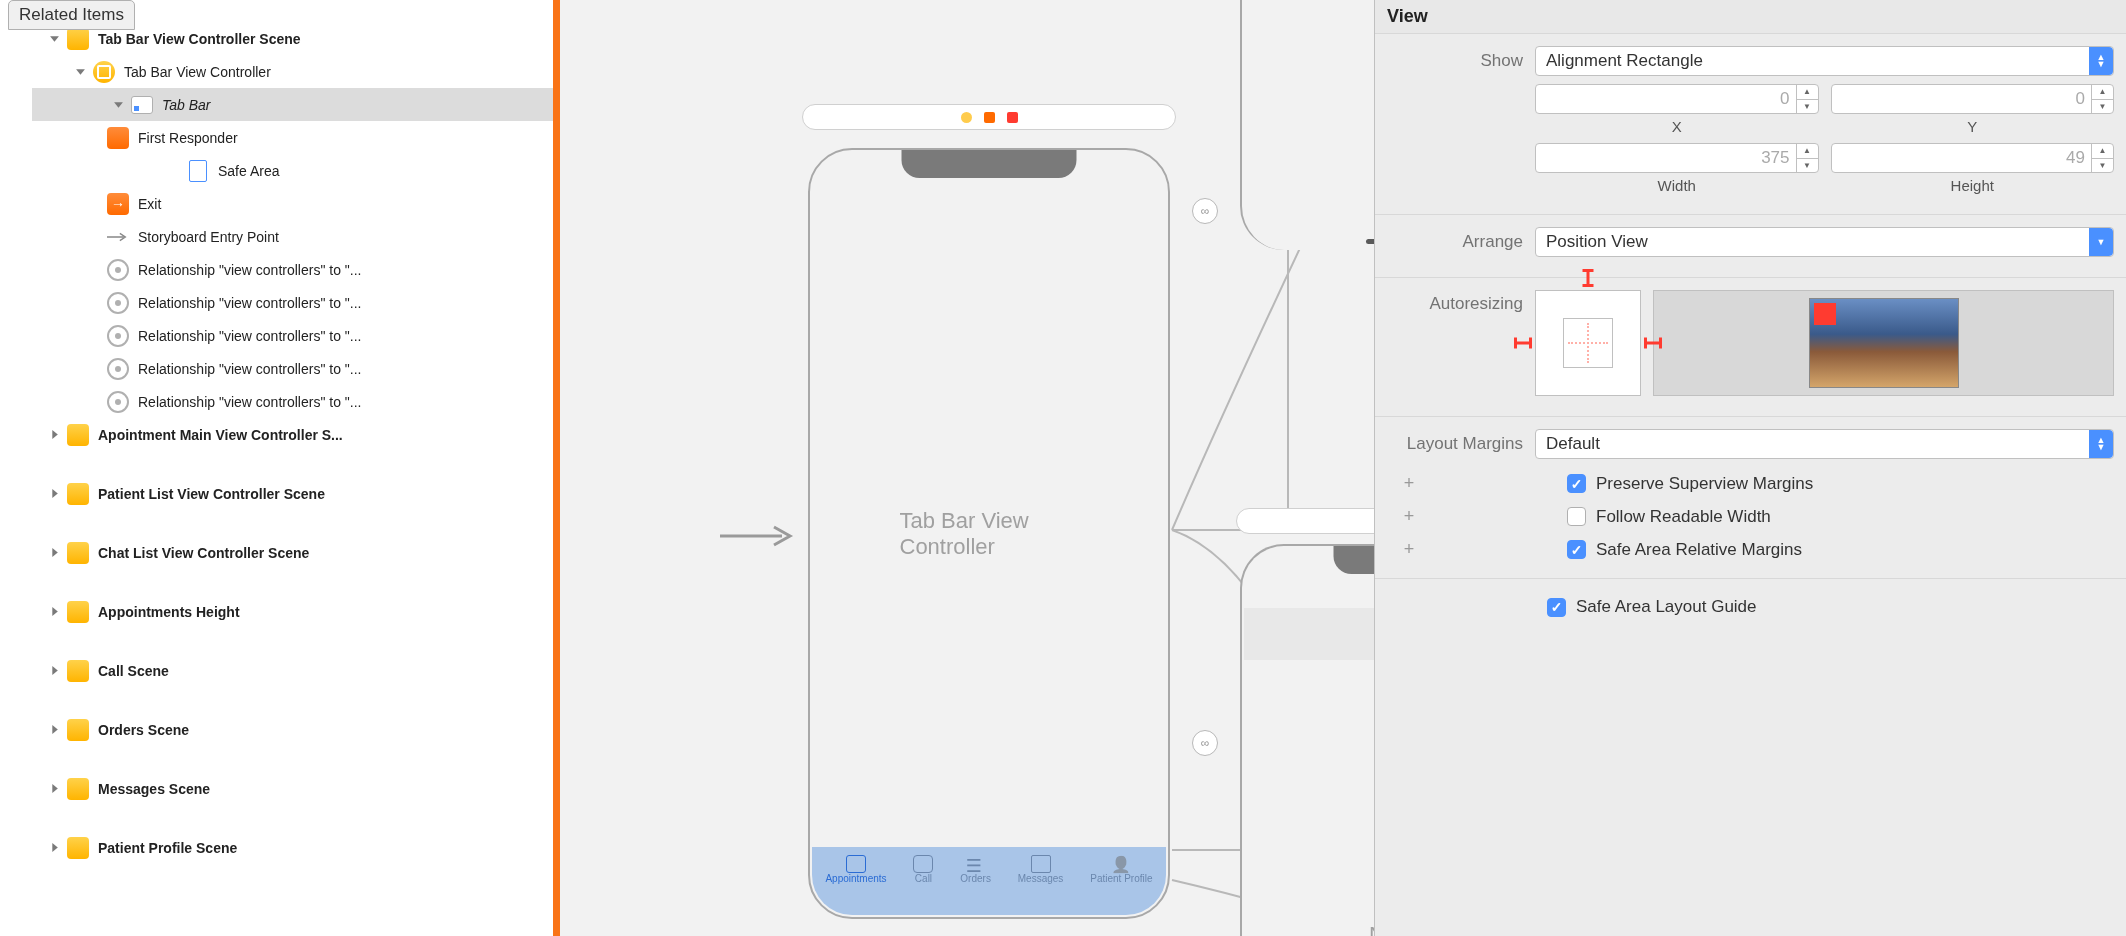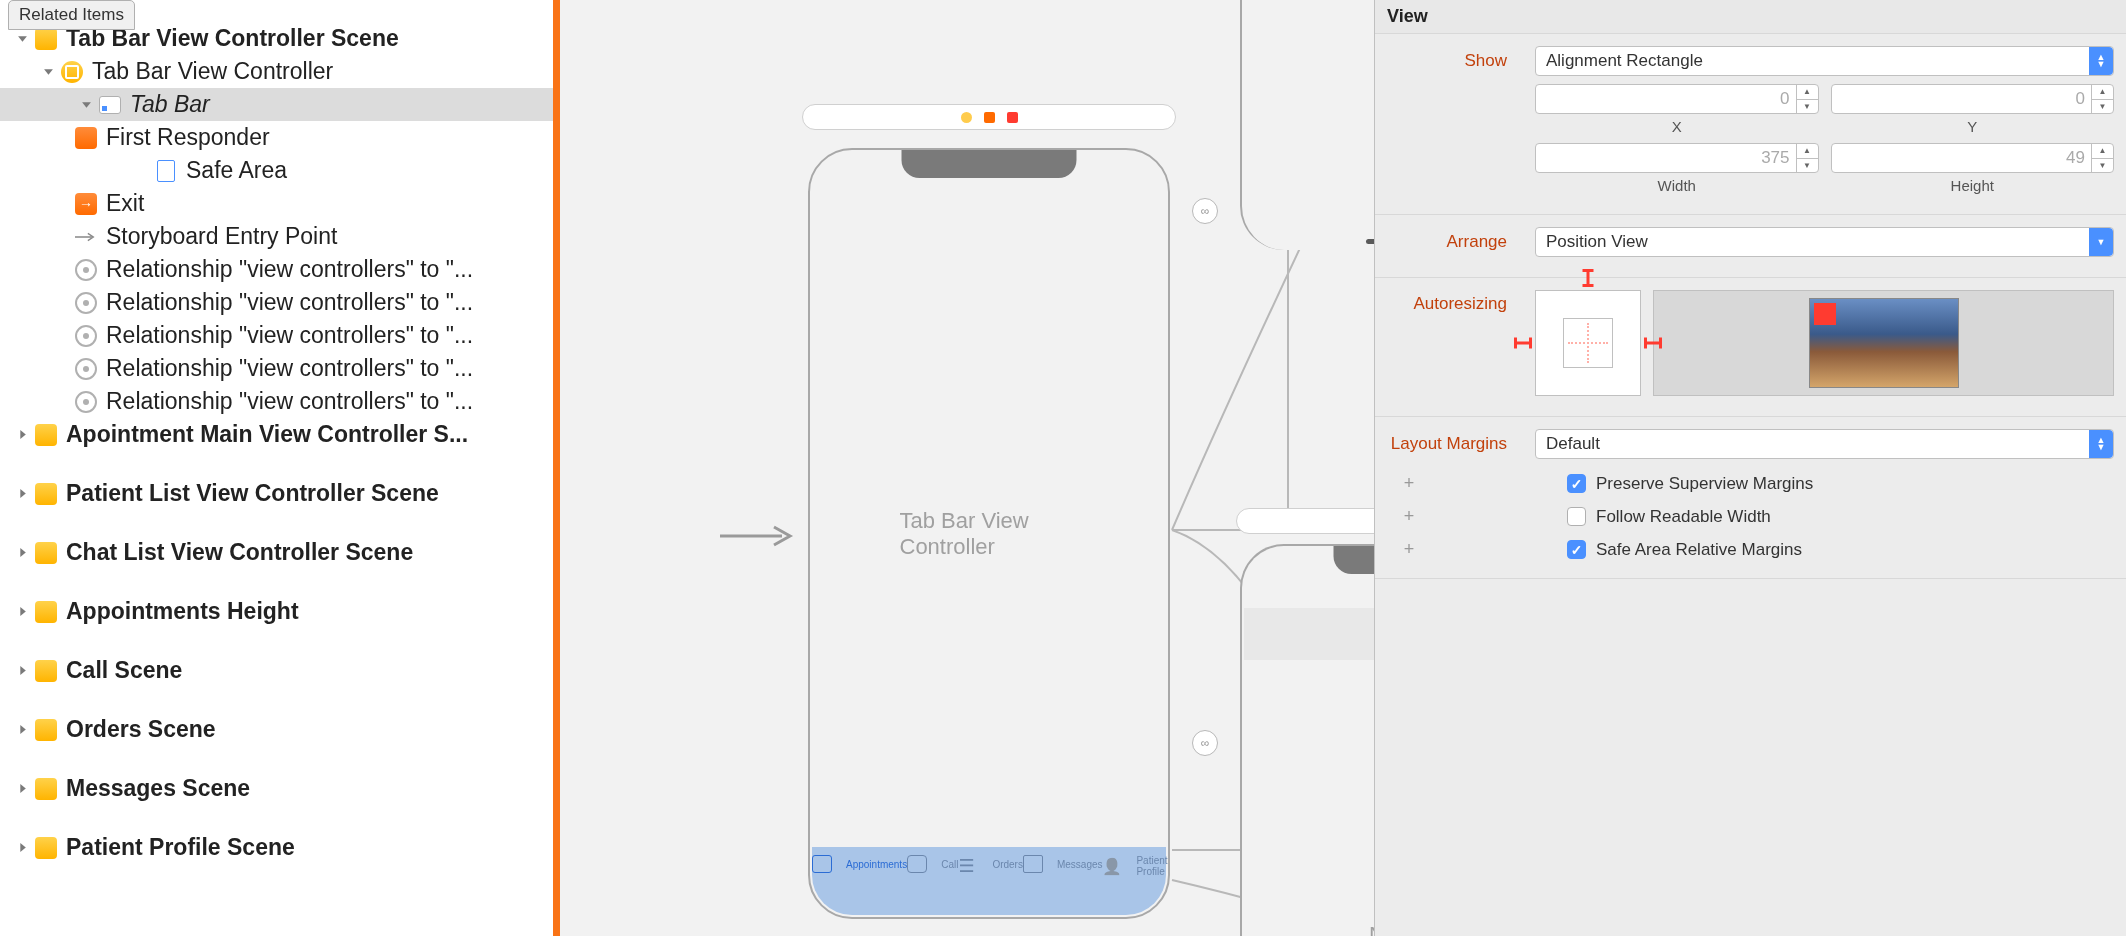--- a/index.html
+++ b/index.html
@@ -2,21 +2,21 @@
 <html><head>
 <meta charset="utf-8">
 <style>
 * { margin: 0; padding: 0; box-sizing: border-box; font-family: -apple-system, BlinkMacSystemFont, "Helvetica Neue", sans-serif; }
 body { background: #f2f2f2; width: 2126px; height: 936px; overflow: hidden; display: flex; }
 
 
 .outline-panel { width: 560px; background: #fff; border-right: 7px solid #f97316; display: flex; flex-direction: column; }
 .related-items-tab { position: absolute; top: 0; left: 8px; background: #f0f0f0; border: 1px solid #b0b0b0; border-radius: 5px 5px 0 0; padding: 4px 10px; font-size: 17px; color: #333; }
 .outline-tree { padding-top: 22px; overflow-y: auto; flex: 1; }
-.tree-row { display: flex; align-items: center; height: 33px; font-size: 23px; color: #222; cursor: default; white-space: nowrap; }
+.tree-row { display: flex; align-items: center; height: 33px; font-size: 14px; color: #222; cursor: default; white-space: nowrap; margin-left: 32px; }
 .tree-row.bold { font-weight: 600; }
 .tree-row.selected { background: #dcdcdc; font-style: italic; }
 .tree-arrow { width: 16px; height: 16px; display: inline-flex; align-items: center; justify-content: center; color: #7a7a7a; margin-right: 4px; }
 .tree-arrow svg { width: 11px; height: 11px; }
 .tree-icon { width: 24px; height: 24px; margin-right: 8px; display: inline-flex; align-items: center; justify-content: center; }
 .indent-0 { padding-left: 14px; }
 .indent-1 { padding-left: 40px; }
 .indent-2 { padding-left: 78px; }
 .indent-3 { padding-left: 116px; }
 .scene-group { margin-top: 26px; }
@@ -43,21 +43,21 @@
 .device-main { left: 248px; top: 148px; width: 362px; height: 771px; }
 .device-title-bar { position: absolute; height: 26px; background: #fff; border: 1px solid #d0d0d0; border-radius: 13px; display:flex;align-items:center;justify-content:center; gap:12px; }
 .title-bar-main { left: 242px; top: 104px; width: 374px; }
 .dot { width:11px; height:11px; border-radius:50%; }
 .dot-y{background:#ffcc4d;}
 .sq-o{width:11px;height:11px;background:#ff6a00;border-radius:2px;}
 .sq-r{width:11px;height:11px;background:#ff3b30;border-radius:2px;}
 .notch { position: absolute; top: 0; left: 50%; transform: translateX(-50%); width: 175px; height: 28px; background: #7a7a7a; border-radius: 0 0 18px 18px; }
 .vc-label { position: absolute; top: 50%; left: 50%; transform: translate(-50%,-50%); font-size: 22px; color: #a0a0a0; }
 .tab-bar { position: absolute; bottom: 2px; left: 2px; right: 2px; height: 68px; background: #a9c5e8; border-radius: 0 0 40px 40px; display: flex; justify-content: space-around; align-items: flex-start; padding-top: 8px; }
-.tab-item { display: flex; align-items: center; gap: 14px; font-size: 10px; color: #6b87ad; }
+.tab-item { display: flex; flex-direction: column; align-items: center; gap: 0; font-size: 10px; color: #6b87ad; }
 .tab-item.active { color: #2b6cd4; }
 .tab-item .ticon { width: 20px; height: 18px; border: 1.5px solid currentColor; border-radius: 3px; }
 .tab-item .ticon.cam{border-radius:4px;position:relative;} 
 .tab-item .ticon.list{border:none;} .tab-item .ticon.list::before{content:"☰";font-size:18px;}
 .tab-item .ticon.env{border-radius:2px;} .tab-item .ticon.prof{border:none;} .tab-item .ticon.prof::before{content:"👤";filter:grayscale(1) opacity(0.5);font-size:16px;}
 
 .device-top-right { position: absolute; left: 680px; top: -10px; width: 362px; height: 260px; border: 2px solid #a8a8a8; border-bottom:none; border-radius: 0 0 44px 44px; background: #f2f2f2; }
 .device-top-right .tab-bar2 { position:absolute; bottom: 12px; left:8px; right:8px; height: 70px; display:flex; flex-direction:column; align-items:center; justify-content:center; }
 .home-ind { position:absolute; bottom:6px; left:50%; transform:translateX(-50%); width:110px; height:5px; background:#5a5a5a; border-radius:3px; }
 
@@ -68,21 +68,21 @@
 
 .entry-arrow { position:absolute; left: 160px; top: 524px; }
 .entry-arrow svg { width: 78px; height: 24px; color: #9a9a9a; }
 .seg-badge { position:absolute; width:26px; height:26px; background:#fff; border:1px solid #b8b8b8; border-radius:13px; display:flex;align-items:center;justify-content:center; color:#999; font-size:12px; }
 
 
 .inspector { width: 752px; background: #ececec; border-left: 1px solid #c0c0c0; font-size: 17px; color: #333; }
 .insp-header { padding: 6px 12px; font-weight: 600; font-size: 18px; color: #222; background:#e8e8e8; border-bottom:1px solid #d8d8d8;}
 .insp-section { padding: 12px 0; border-bottom: 1px solid #d8d8d8; }
 .insp-row { display: flex; align-items: center; margin-bottom: 8px; padding: 0 12px; }
-.insp-label { width: 148px; text-align: right; padding-right: 28px; color: #c2410c; }
+.insp-label { width: 148px; text-align: right; padding-right: 12px; color: #737373; }
 .insp-control { flex: 1; display: flex; gap: 12px; }
 .dropdown { flex: 1; height: 30px; background: #fff; border: 1px solid #c0c0c0; border-radius: 4px; display: flex; align-items: center; padding: 0 10px; position: relative; }
 .dropdown .dd-arrow { position: absolute; right: 0; top:0; bottom:0; width: 24px; background: #4a90ff; border-radius: 0 4px 4px 0; display:flex;align-items:center;justify-content:center; }
 .dd-arrow::after { content:""; display:flex; flex-direction:column; gap:2px; }
 .dd-chev{color:#fff;font-size:9px;line-height:7px;}
 .num-field { flex: 1; display:flex; flex-direction:column; align-items:center; }
 .num-input { width: 100%; height: 30px; background:#fff; border:1px solid #c0c0c0; border-radius:4px; display:flex; align-items:center; justify-content:flex-end; padding-right: 28px; position:relative; color:#aaa; }
 .stepper { position:absolute; right:0; top:0; bottom:0; width:22px; border-left:1px solid #c0c0c0; display:flex; flex-direction:column; }
 .stepper div{flex:1;display:flex;align-items:center;justify-content:center;font-size:8px;color:#666;}
 .stepper div:first-child{border-bottom:1px solid #c0c0c0;}
@@ -502,13 +502,19 @@
         <span>Follow Readable Width</span>
       </div>
     <div class="checkbox-row" style="padding-left:12px;">
         <span class="plus-btn">+</span>
         <div style="width:128px;"></div>
         <div class="checkbox checked"></div>
         <span>Safe Area Relative Margins</span>
       </div>
   </div>
 
+  <div class="insp-section" style="border-bottom:none;">
+    <div class="checkbox-row">
+        <div class="checkbox checked"></div>
+        <span>Safe Area Layout Guide</span>
+      </div>
+  </div>
 </div>
 
 </body></html>

